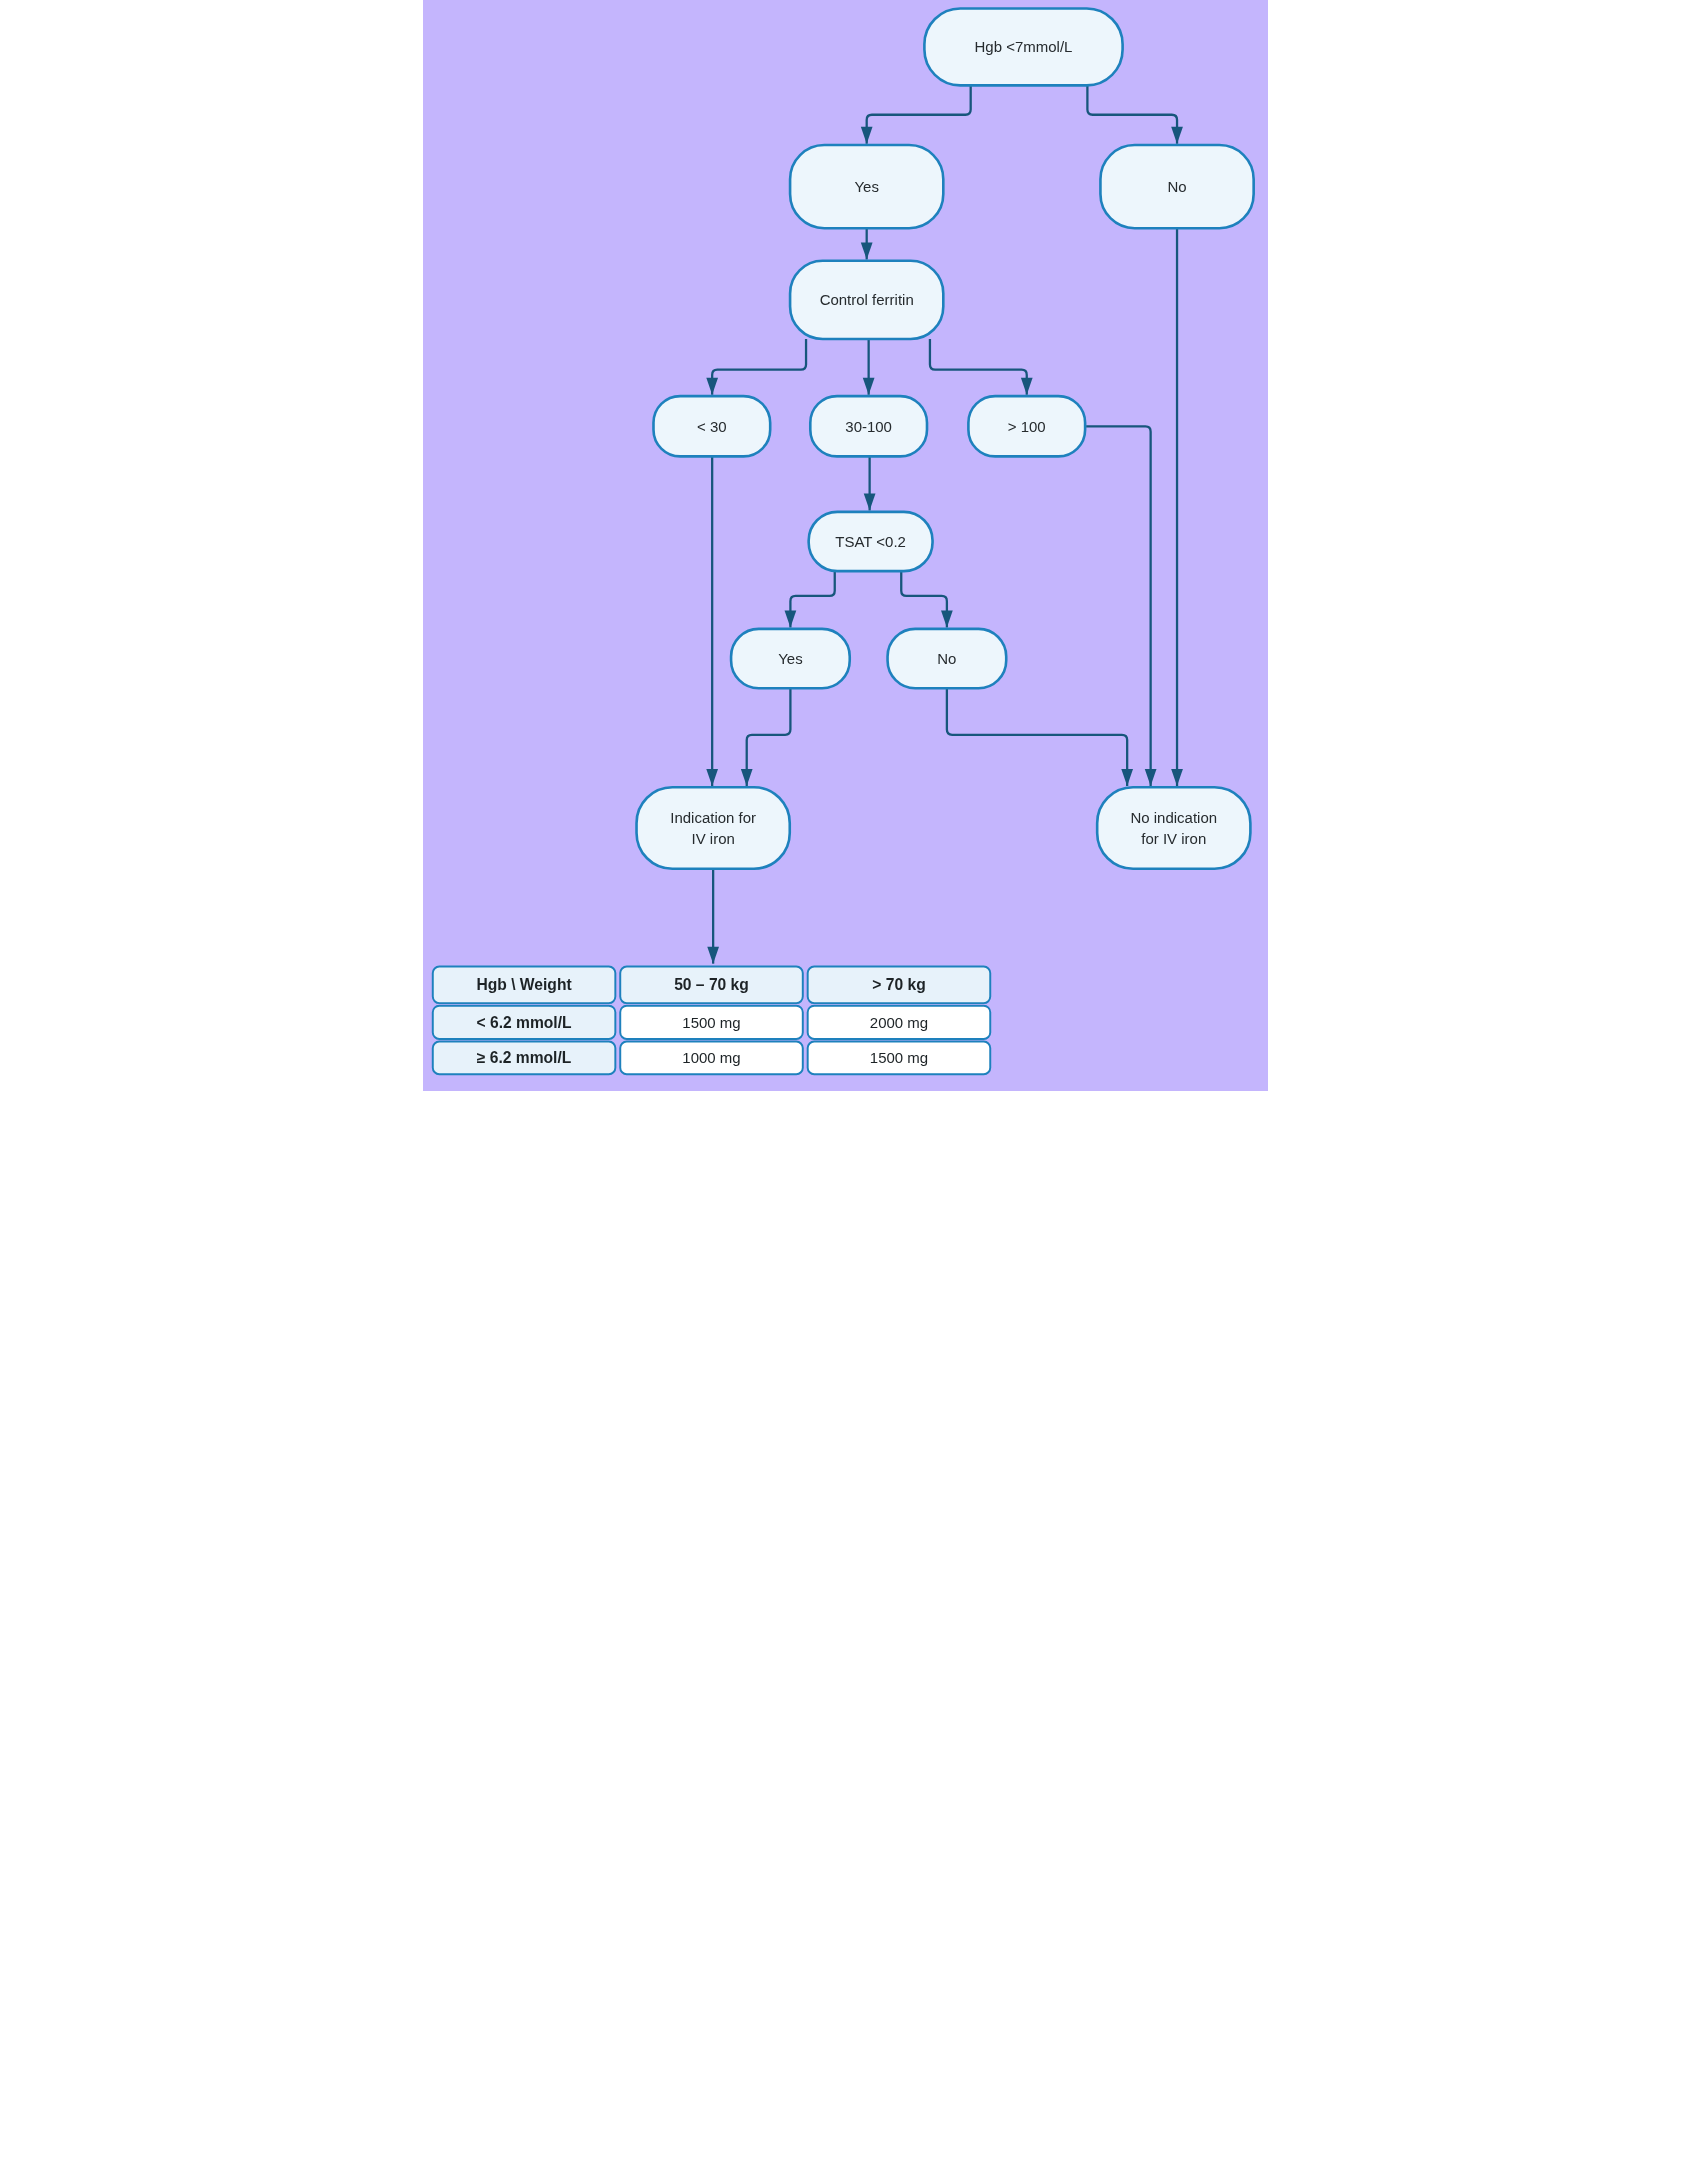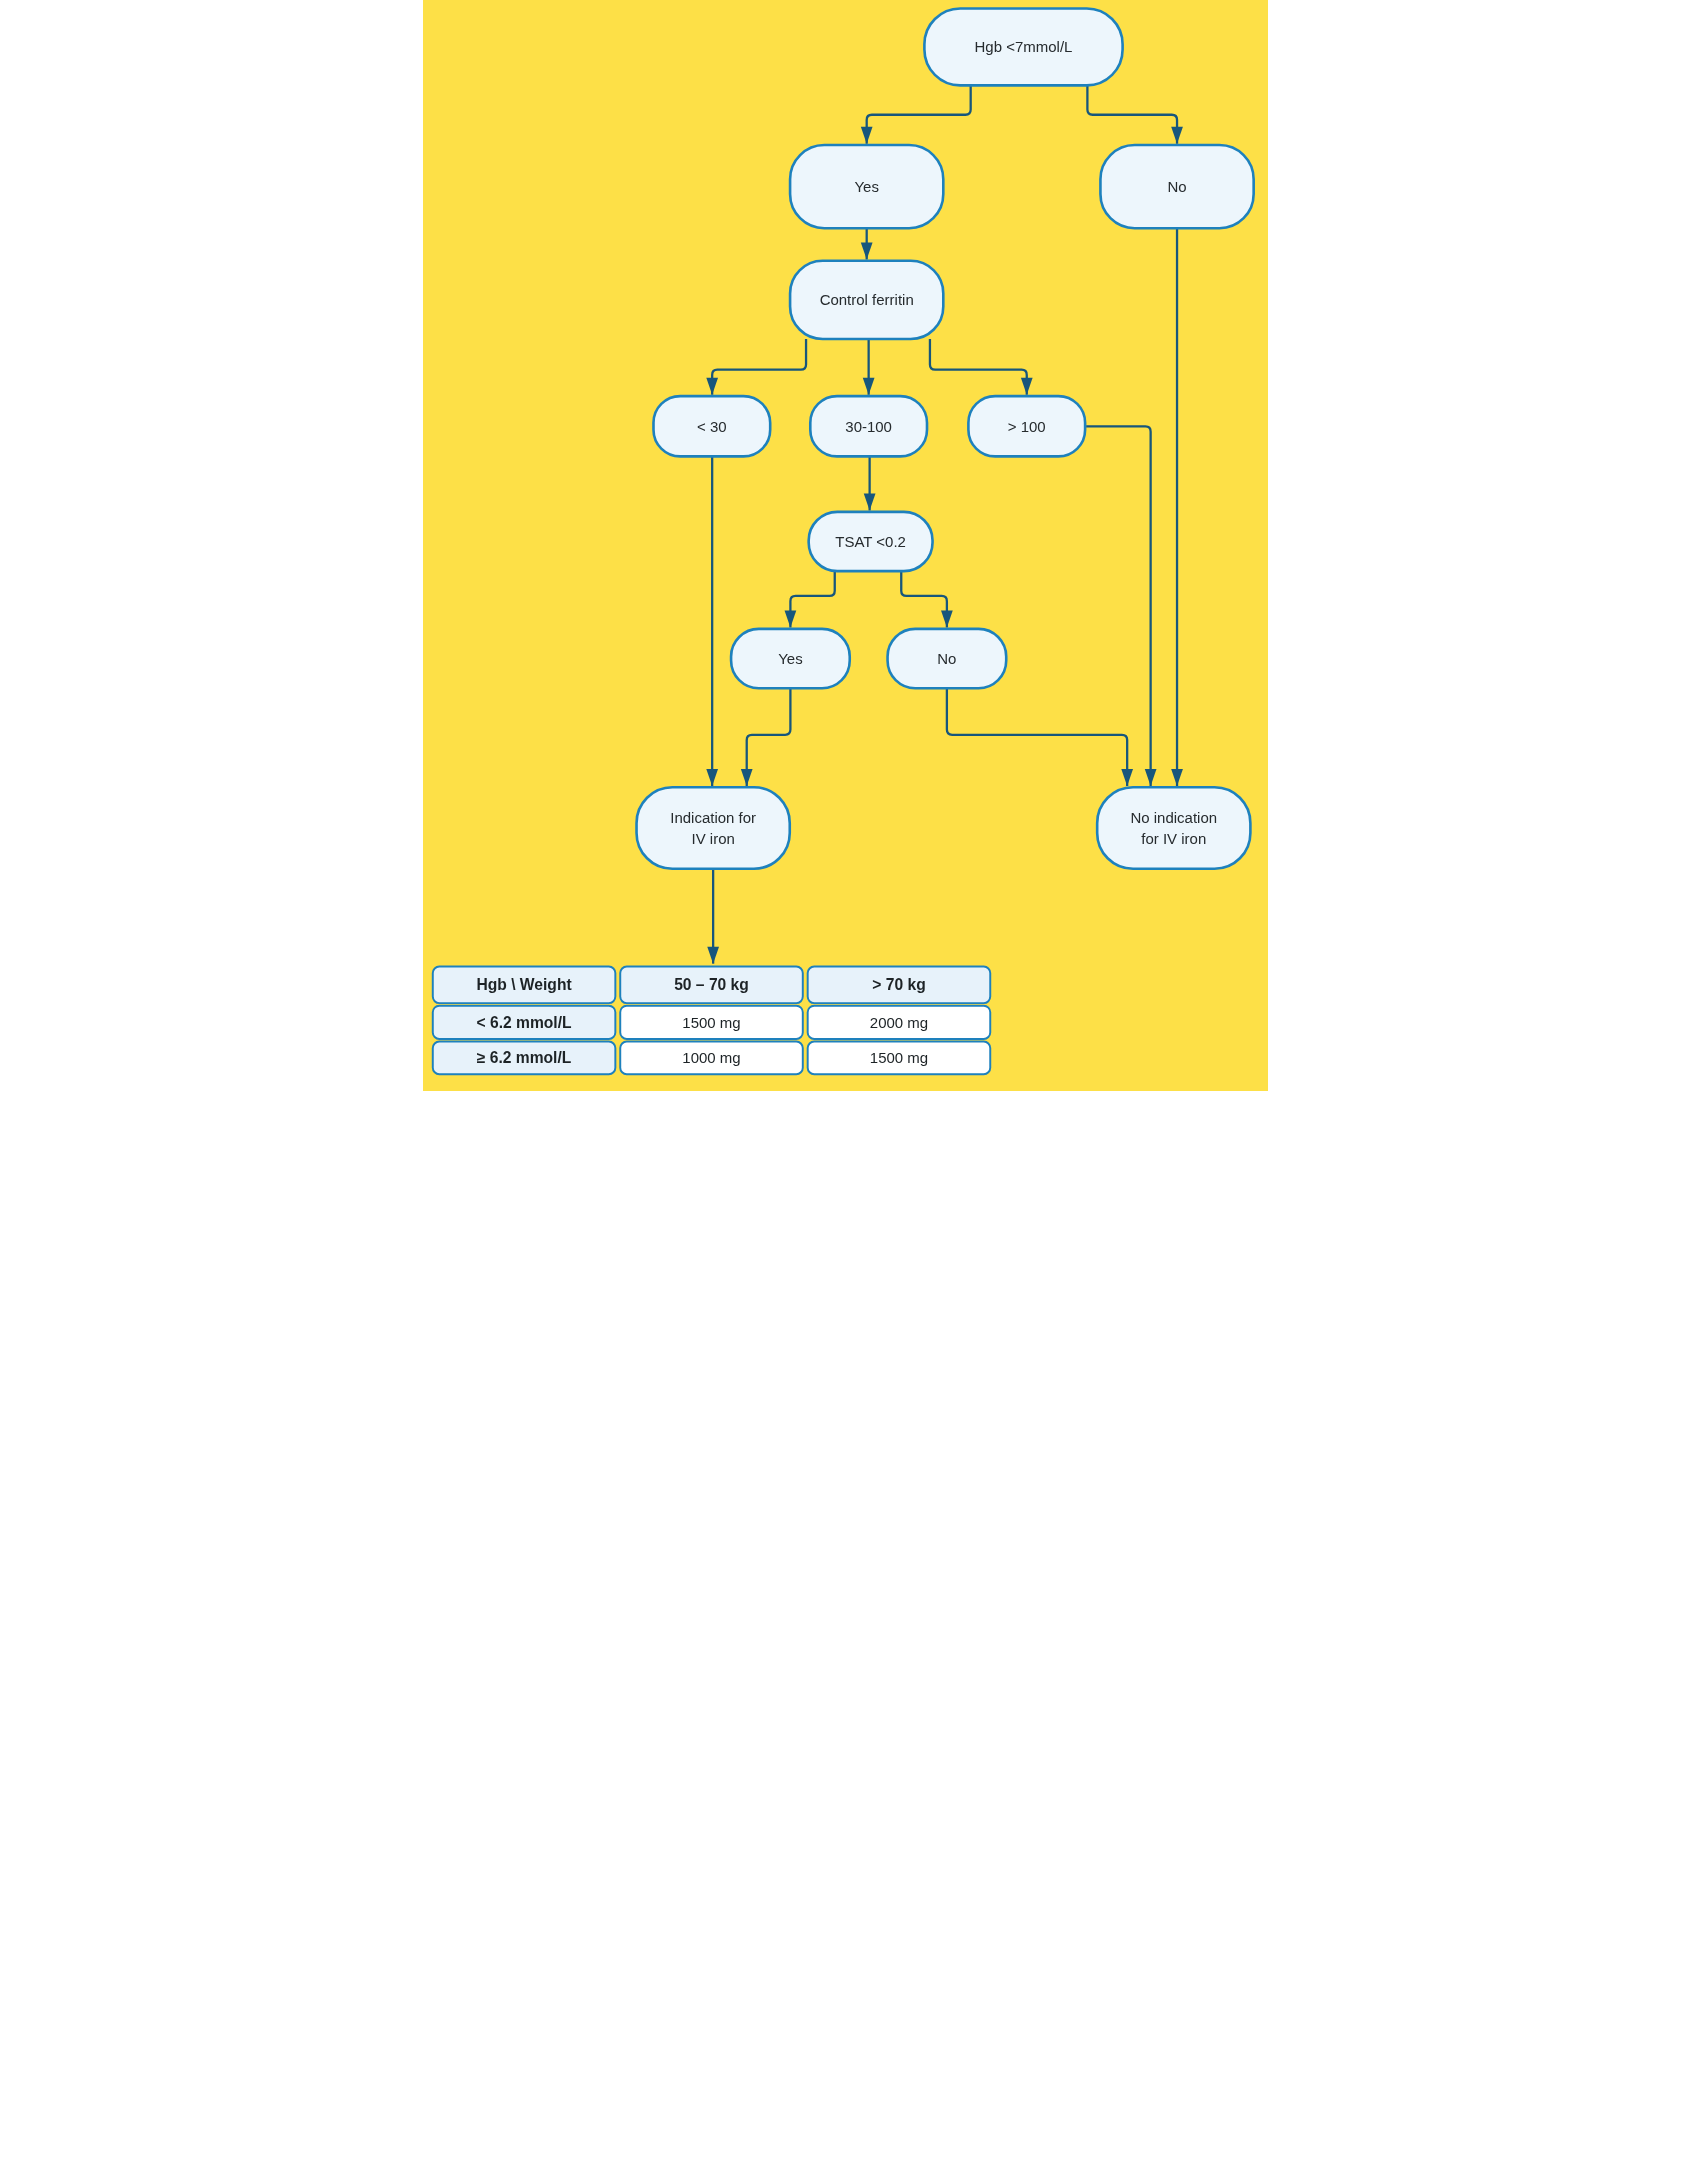--- a/index.html
+++ b/index.html
@@ -4,21 +4,21 @@
 <style>
   html, body {
     margin: 0;
     padding: 0;
     background: #ffffff;
   }
   .stage {
     width: 845px;
     max-width: 100%;
     margin: 0 auto;
-    background: #fde047;
+    background: #c4b5fd;
   }
   svg { display: block; width: 100%; height: auto; }
 
   .node {
     fill: #edf6fc;
     stroke: #1e81bd;
     stroke-width: 8;
   }
   .edge {
     fill: none;

